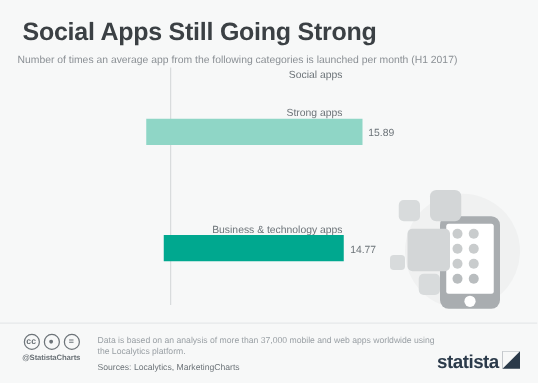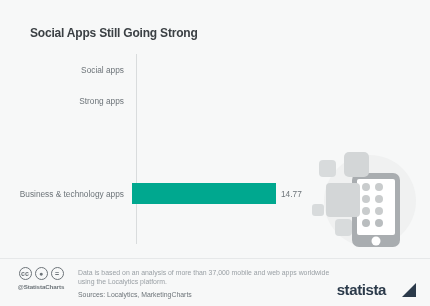--- a/index.html
+++ b/index.html
@@ -13,26 +13,26 @@
     font-family: "Liberation Sans", sans-serif;
     overflow: hidden;
     position: relative;
   }
 
   
   #header {
     padding: 11px 14px 0 14px;
   }
   #chart-title {
-    font-size: 12px;
+    font-size: 20px;
     font-weight: bold;
     color: #3b4044;
     letter-spacing: -0.2px;
     line-height: 1.15;
-    margin: 16px;
+    margin: 4px;
   }
   #chart-subtitle {
     font-size: 8.3px;
     color: #8b9095;
     margin-top: 5px;
     line-height: 1.2;
   }
 
   
   #plot {
@@ -69,20 +69,21 @@
     left: 0;
     top: 0;
     width: 430px;
     z-index: 3;
   }
   .row {
     height: 31px;
     display: flex;
     align-items: center;
     position: relative;
+    flex-direction: column;
   }
   .cat-label {
     width: 130px;
     text-align: right;
     padding-right: 6px;
     font-size: 8.3px;
     color: #6d7479;
     white-space: nowrap;
     box-sizing: border-box;
   }
@@ -166,22 +167,22 @@
   }
   .src-line {
     font-size: 6.9px;
     color: #6d7479;
     line-height: 1.35;
     margin-top: 3px;
   }
   #brand {
     flex: none;
     display: flex;
-    align-items: center;
-    gap: 16px;
+    align-items: flex-start;
+    gap: 3px;
     padding-top: 14px;
   }
   #brand-word {
     font-size: 15px;
     font-weight: bold;
     color: #2b3a4a;
     letter-spacing: -0.4px;
   }
   #brand-mark {
     width: 14px;
@@ -196,20 +197,21 @@
     top: 0;
     border-left: 14px solid #f7f8f8;
     border-bottom: 14px solid transparent;
   }
 </style>
 </head>
 <body>
 
 <div id="header">
   <div id="chart-title">Social Apps Still Going Strong</div>
+  <div id="chart-subtitle">Number of times an average app from the following categories is launched per month (H1 2017)</div>
 </div>
 
 <div id="plot">
 
   <svg id="decor" viewBox="0 0 124 108" xmlns="http://www.w3.org/2000/svg">
     <circle cx="72" cy="58" r="46" fill="#f0f1f1"></circle>
     <rect x="54" y="30" width="48" height="74" rx="7" fill="#a9adb0"></rect>
     <rect x="59" y="36" width="38" height="56" rx="2" fill="#ffffff"></rect>
     <circle cx="78" cy="98" r="4.5" fill="#ffffff"></circle>
     <circle cx="68" cy="44" r="4" fill="#c9cccd"></circle>
@@ -230,20 +232,24 @@
   <div id="axis-line"></div>
 
   <div id="rows">
 
     <div class="row">
       <div class="cat-label">Social apps</div>
     </div>
 
     <div class="row">
       <div class="cat-label">Strong apps</div>
+      <div class="bar-wrap">
+        <div class="bar alt" style="width:173px"></div>
+        <div class="val-label">15.89</div>
+      </div>
     </div>
 
     <div class="row">
     </div>
 
     <div class="row">
     </div>
 
     <div class="row">
       <div class="cat-label">Business &amp; technology apps</div>

